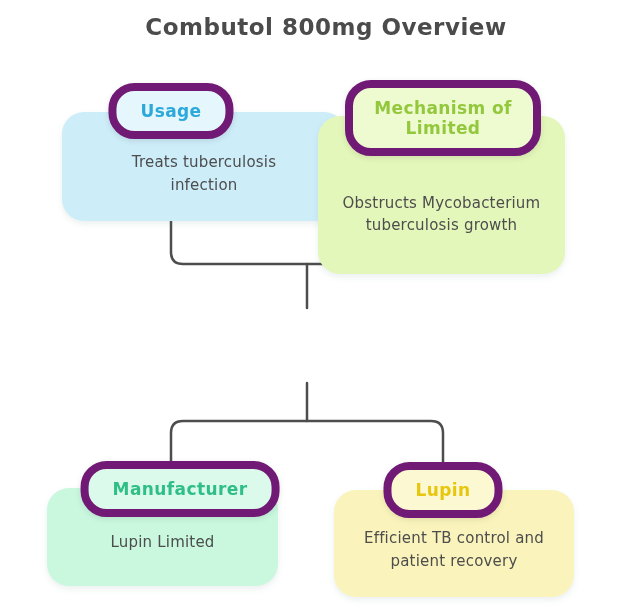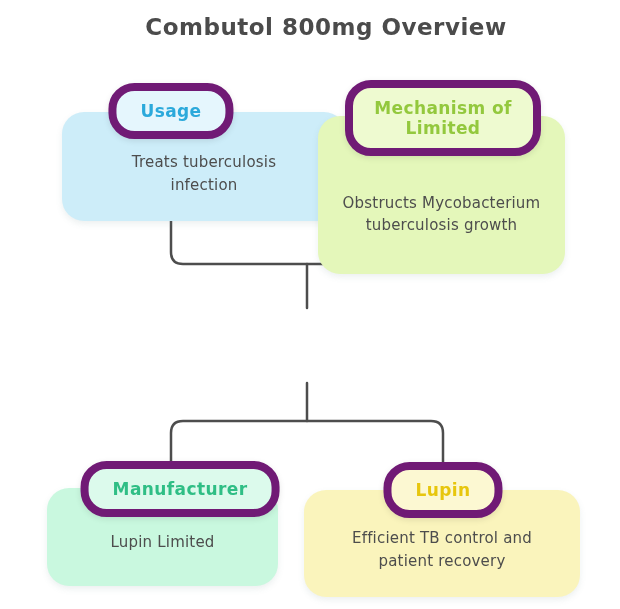--- a/index.html
+++ b/index.html
@@ -77,21 +77,21 @@
   .node.n-usage .badge  { left: 171px; top: 83px; }
   
   .node.n-mech .body    { left: 318px; top: 116px; width: 247px; height: 120px; padding-top: 38px; }
   .node.n-mech .body p  { max-width: 225px; }
   .node.n-mech .badge   { left: 443px; top: 80px; width: 196px; padding: 10px 16px; }
   
   .node.n-manu .body    { left: 47px;  top: 488px; width: 231px; height: 88px; padding-top: 10px; }
   .node.n-manu .body p  { max-width: 210px; }
   .node.n-manu .badge   { left: 180px; top: 461px; }
   
-  .node.n-goal .body    { left: 304px; top: 490px; width: 276px; height: 95px; padding-top: 12px; }
+  .node.n-goal .body    { left: 334px; top: 490px; width: 240px; height: 95px; padding-top: 12px; }
   .node.n-goal .body p  { max-width: 215px; }
   .node.n-goal .badge   { left: 443px; top: 462px; }
   
   .center-node {
     position: absolute;
     left: 148px; top: 308px;
     width: 318px; height: 75px;
     border-radius: 38px;
     background: var(--center-bg, #e9e9e9);
     box-shadow: 0 2px 6px rgba(0,0,0,0.05);

